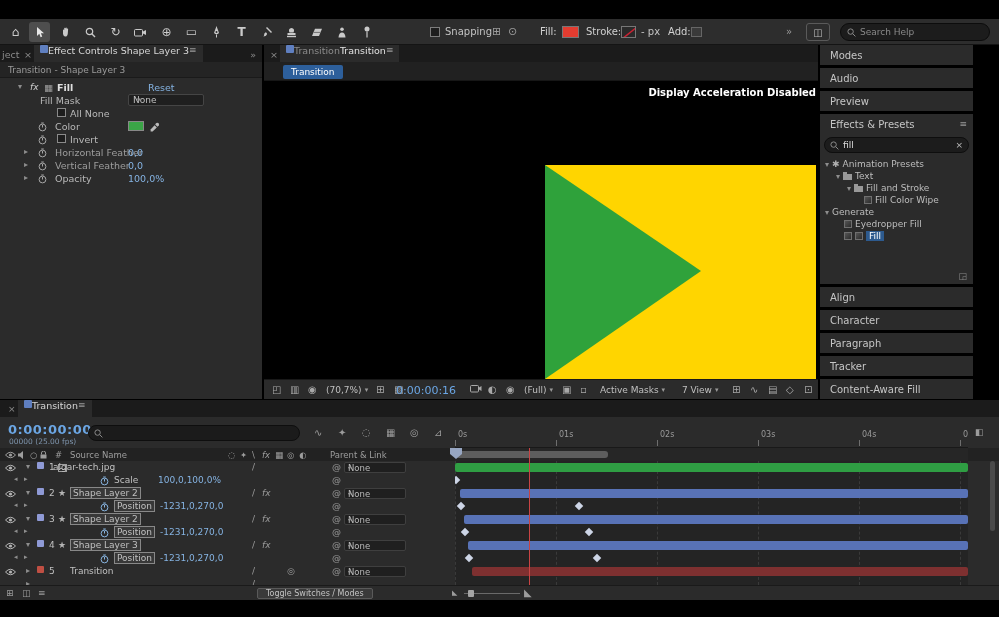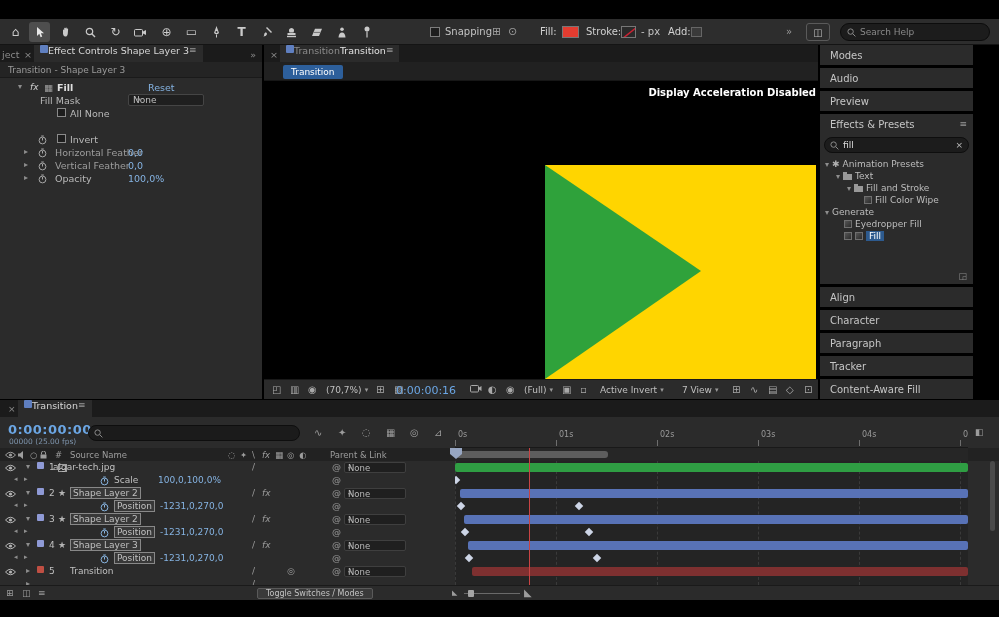--- a/index.html
+++ b/index.html
@@ -209,20 +209,37 @@
       <span style="left:40px">Fill Mask</span>
       <div class="dd" style="left:128px;top:0;width:76px">
         <span style="position:static">None</span>
         <span class="car">▾</span>
       </div>
     </div>
     <div class="ec-row" style="top:62px">
       <span class="cbx" style="left:57px"></span>
       <span style="left:70px">All None</span>
     </div>
+    <div class="ec-row" style="top:75px">
+      <span style="left:38px;top:2px;color:#a5a5a5">
+          <svg width="9" height="10" viewBox="0 0 9 10">
+            <circle cx="4.5" cy="5.5" r="3.4" fill="none" stroke="currentColor"></circle>
+            <line x1="4.5" y1="5.5" x2="4.5" y2="3" stroke="currentColor"></line>
+            <line x1="3.2" y1="1" x2="5.8" y2="1" stroke="currentColor"></line>
+          </svg>
+        </span>
+      <span style="left:55px">Color</span>
+      <span class="swatch" style="left:128px;top:1px;width:16px;height:10px;background:#3ba547;border-color:#888"></span>
+      <span style="left:150px;top:2px">
+          <svg width="10" height="10">
+            <path d="M6 1.2 a1.8 1.8 0 0 1 2.8 2.2 L7.4 4.8 5.2 2.6 Z" fill="#bbb"></path>
+            <path d="M4.6 3.2 L6.8 5.4 L2.6 9.4 L.6 9.4 L.6 7.4 Z" fill="#bbb"></path>
+          </svg>
+        </span>
+    </div>
     <div class="ec-row" style="top:88px">
       <span style="left:38px;top:2px;color:#a5a5a5">
           <svg width="9" height="10" viewBox="0 0 9 10">
             <circle cx="4.5" cy="5.5" r="3.4" fill="none" stroke="currentColor"></circle>
             <line x1="4.5" y1="5.5" x2="4.5" y2="3" stroke="currentColor"></line>
             <line x1="3.2" y1="1" x2="5.8" y2="1" stroke="currentColor"></line>
           </svg>
         </span>
       <span class="cbx" style="left:57px"></span>
       <span style="left:70px">Invert</span>
@@ -302,21 +319,21 @@
         </span>
       <span class="cb-i" style="left:224px">◐</span>
       <span class="cb-i" style="left:242px">◉</span>
       <div class="cb-dd" style="left:260px">
         <span>(Full)</span>
           <span class="car">▾</span>
       </div>
       <span class="cb-i" style="left:298px">▣</span>
       <span class="cb-i" style="left:316px">▫</span>
       <div class="cb-dd" style="left:336px">
-        <span>Active Invert</span>
+        <span>Active Masks</span>
           <span class="car">▾</span>
       </div>
       <div class="cb-dd" style="left:418px">
         <span>7 View</span>
           <span class="car">▾</span>
       </div>
       <span class="cb-i" style="left:468px">⊞</span>
       <span class="cb-i" style="left:486px">∿</span>
       <span class="cb-i" style="left:504px">▤</span>
       <span class="cb-i" style="left:522px">◇</span>

